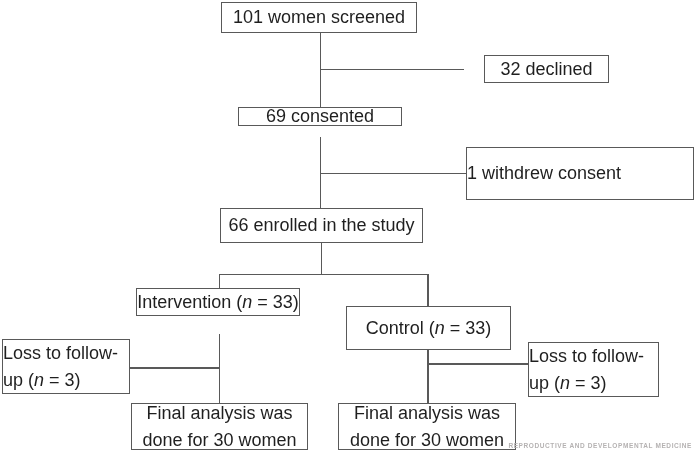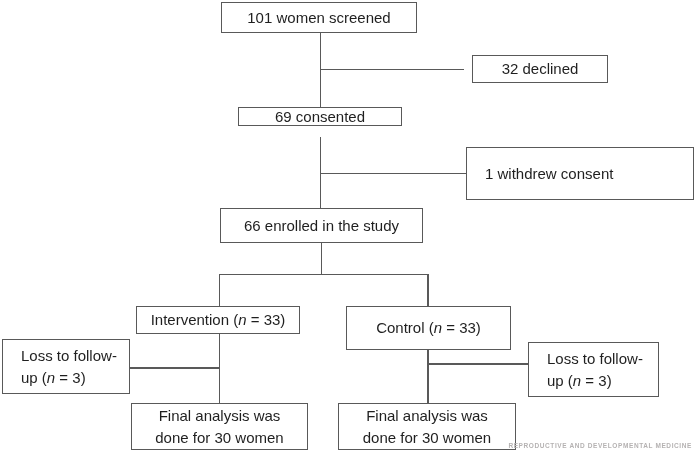--- a/index.html
+++ b/index.html
@@ -14,33 +14,33 @@
     background: #ffffff;
     font-family: "Liberation Sans", "DejaVu Sans", sans-serif;
     color: #1f1f1f;
     overflow: hidden;
   }
   .box {
     position: absolute;
     box-sizing: border-box;
     border: 1.5px solid #595959;
     background: #ffffff;
-    font-size: 15px;
+    font-size: 18px;
     line-height: 1.45;
     color: #1f1f1f;
     display: flex;
     flex-direction: column;
     justify-content: center;
     align-items: center;
     text-align: center;
   }
   .box.left-align {
     align-items: flex-start;
     text-align: left;
-    padding-left: 18px;
+    padding-left: 0;
     padding-right: 4px;
   }
   .line {
     position: absolute;
     background: #595959;
   }
   .vline { width: 1.5px; }
   .hline { height: 1.5px; }
   .it { font-style: italic; }
   .watermark {
@@ -69,37 +69,37 @@
   <div class="line vline" style="left:427px; top:273.5px; height:33px;"></div>
   <div class="line vline" style="left:218.5px; top:334px; height:69px;"></div>
   <div class="line hline" style="left:130px; top:367px; width:90px;"></div>
   <div class="line vline" style="left:427px; top:334px; height:69px;"></div>
   <div class="line hline" style="left:427px; top:363px; width:101px;"></div>
 
   <div class="box" style="left:221px; top:2px; width:196px; height:31px;">
     <span>101 women screened</span>
   </div>
 
-  <div class="box" style="left:472px; top:55px; width:136px; height:28px;">
+  <div class="box" style="left:484px; top:55px; width:125px; height:28px;">
     <span>32 declined</span>
   </div>
 
   <div class="box" style="left:238px; top:107px; width:164px; height:19px;">
     <span>69 consented</span>
   </div>
 
   <div class="box left-align" style="left:466px; top:147px; width:228px; height:53px;">
     <span>1 withdrew consent</span>
   </div>
 
   <div class="box" style="left:220px; top:208px; width:203px; height:35px;">
     <span>66 enrolled in the study</span>
   </div>
 
-  <div class="box" style="left:136px; top:306px; width:164px; height:28px;">
+  <div class="box" style="left:136px; top:288px; width:164px; height:28px;">
     <span><span>Intervention (</span><span class="it">n</span><span> = 33)</span></span>
   </div>
 
   <div class="box" style="left:346px; top:306px; width:165px; height:44px;">
     <span><span>Control (</span><span class="it">n</span><span> = 33)</span></span>
   </div>
 
   <div class="box left-align" style="left:2px; top:339px; width:128px; height:55px;">
     <span>Loss to follow-</span>
     <span><span>up (</span><span class="it">n</span><span> = 3)</span></span>

